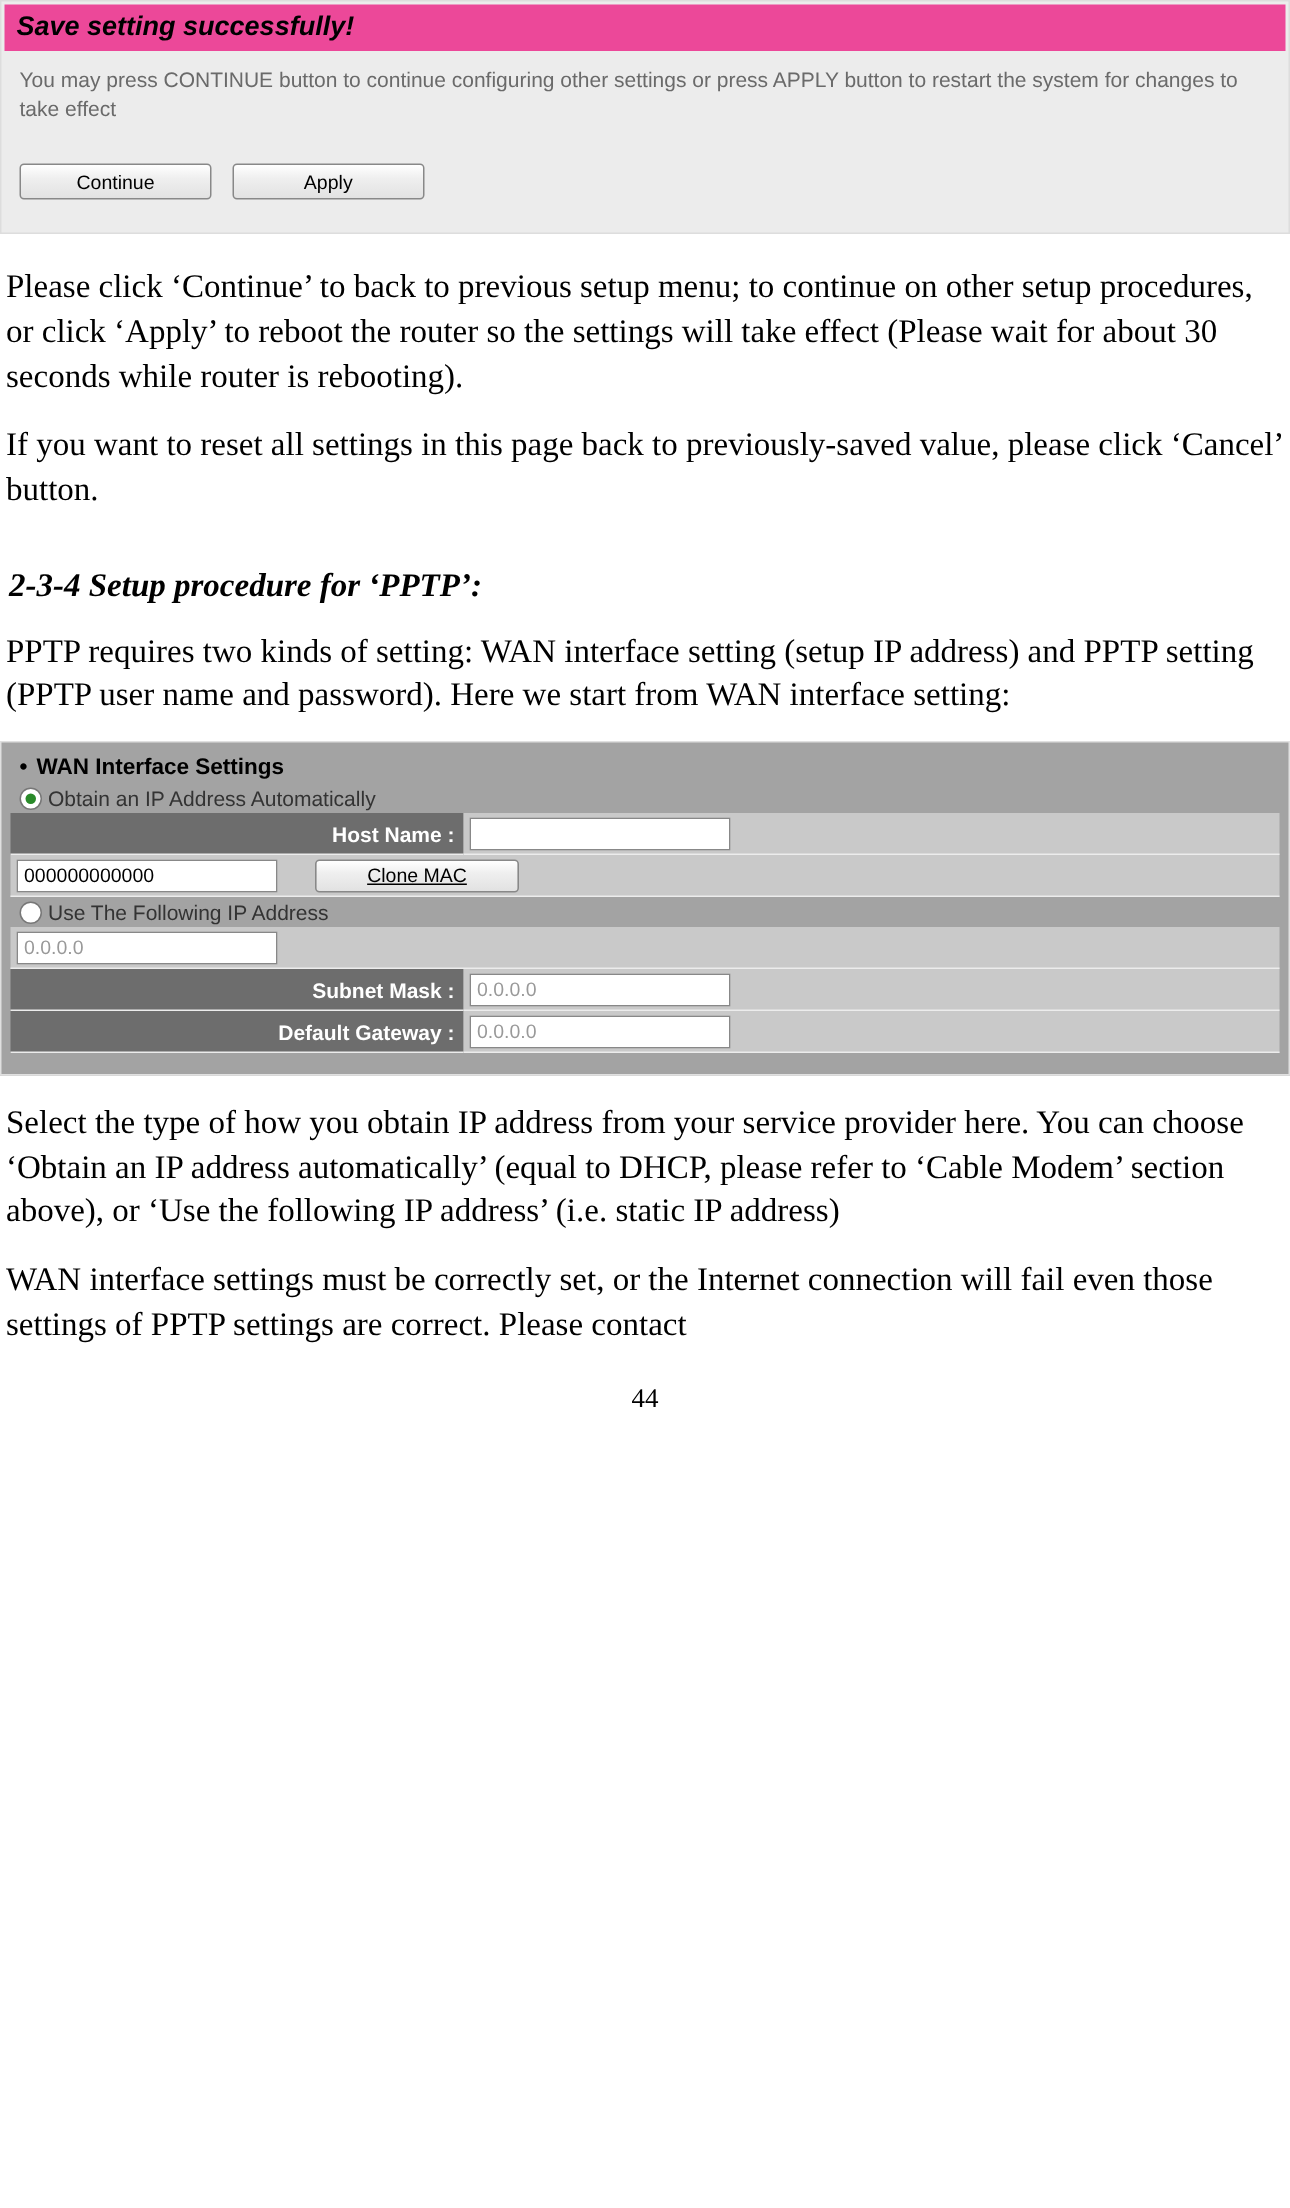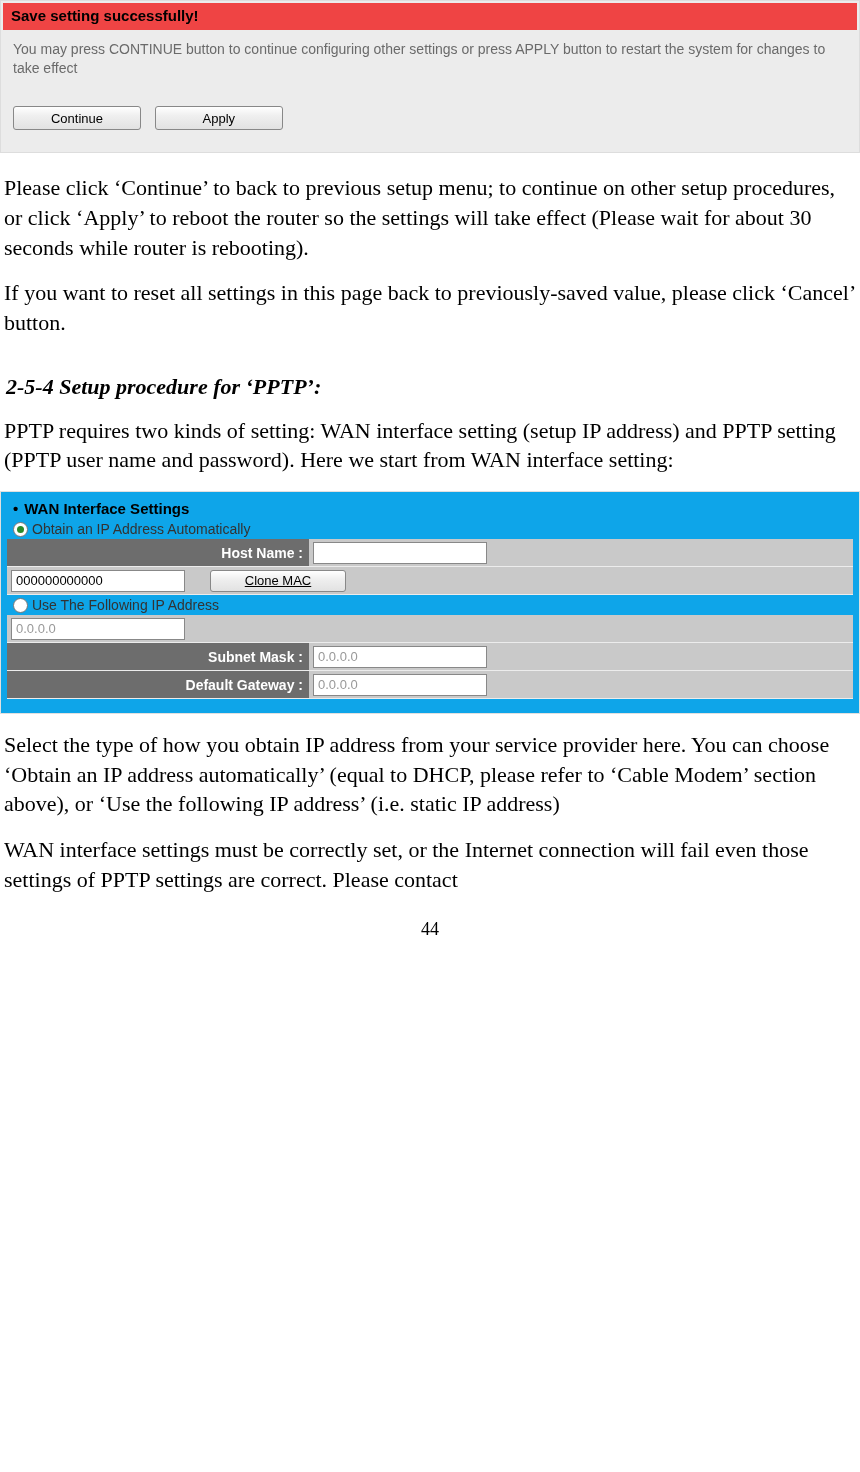--- a/index.html
+++ b/index.html
@@ -12,25 +12,26 @@
     width: 860px;
   }
   .panel {
     background: #ececec;
     border: 1px solid #ddd;
     margin: 0 0 20px 0;
     padding: 2px 2px 18px 2px;
     font-family: Arial, sans-serif;
   }
   .save-title {
-    font-size: 15px;
+    font-size: 18px;
     font-weight: bold;
     color: #000;
-    background: #ef4444;
+    background: #ec4899;
     padding: 4px 8px 6px 8px;
+    font-style: italic;
   }
   .save-desc {
     font-size: 14px;
     color: #6a6a6a;
     padding: 10px 10px 24px 10px;
     line-height: 1.35;
   }
   .btn-row {
     padding: 2px 10px 4px 10px;
   }
@@ -52,21 +53,21 @@
     margin: 16px 0;
   }
   .section-heading {
     font-size: 22px;
     font-style: italic;
     font-weight: bold;
     padding: 0 6px;
     margin: 36px 0 14px 0;
   }
   .wan-panel {
-    background: #0ea5e9;
+    background: #a3a3a3;
     padding: 6px 6px 14px 6px;
     font-family: Arial, sans-serif;
     font-size: 14px;
     border: 1px solid #e0e0e0;
     margin: 4px 0 16px 0;
   }
   .wan-header {
     font-weight: bold;
     font-size: 15px;
     color: #000;
@@ -141,21 +142,21 @@
   <div class="save-desc">You may press CONTINUE button to continue configuring other settings or press APPLY button to restart the system for changes to take effect</div>
   <div class="btn-row">
     <button class="winbtn">Continue</button>
     <button class="winbtn">Apply</button>
   </div>
 </div>
 
 <div class="body-text">Please click ‘Continue’ to back to previous setup menu; to continue on other setup procedures, or click ‘Apply’ to reboot the router so the settings will take effect (Please wait for about 30 seconds while router is rebooting).</div>
 <div class="body-text">If you want to reset all settings in this page back to previously-saved value, please click ‘Cancel’ button.</div>
 
-<div class="section-heading">2-5-4 Setup procedure for ‘PPTP’:</div>
+<div class="section-heading">2-3-4 Setup procedure for ‘PPTP’:</div>
 
 <div class="body-text">PPTP requires two kinds of setting: WAN interface setting (setup IP address) and PPTP setting (PPTP user name and password). Here we start from WAN interface setting:</div>
 
 <div class="wan-panel">
   <div class="wan-header">
     <span class="bullet">•</span><span>WAN Interface Settings</span>
   </div>
   <div class="radio-row">
     <span class="radio-dot checked"></span>
     <span>Obtain an IP Address Automatically</span>

